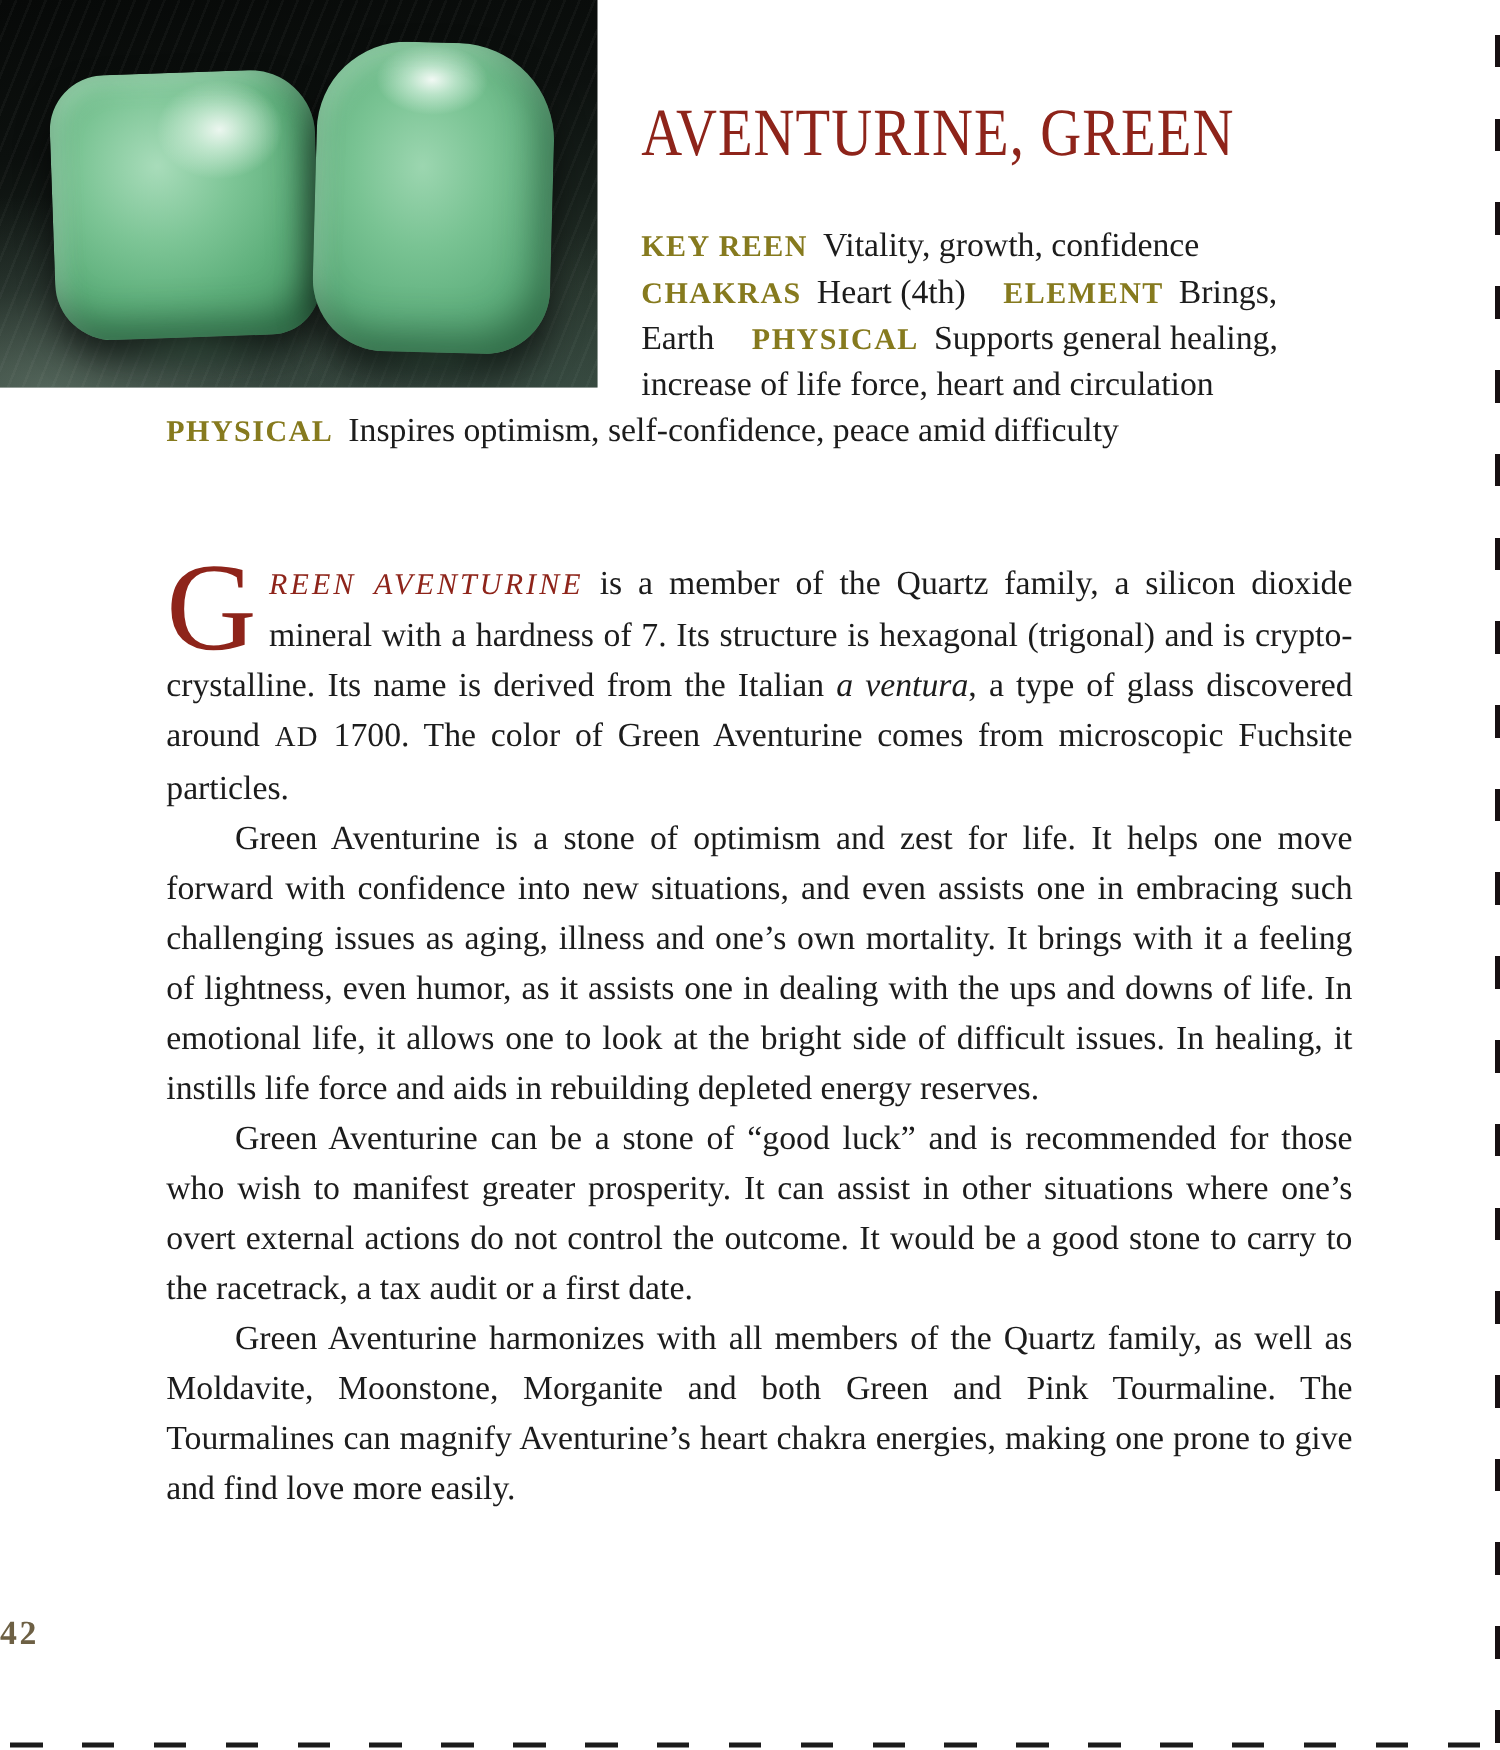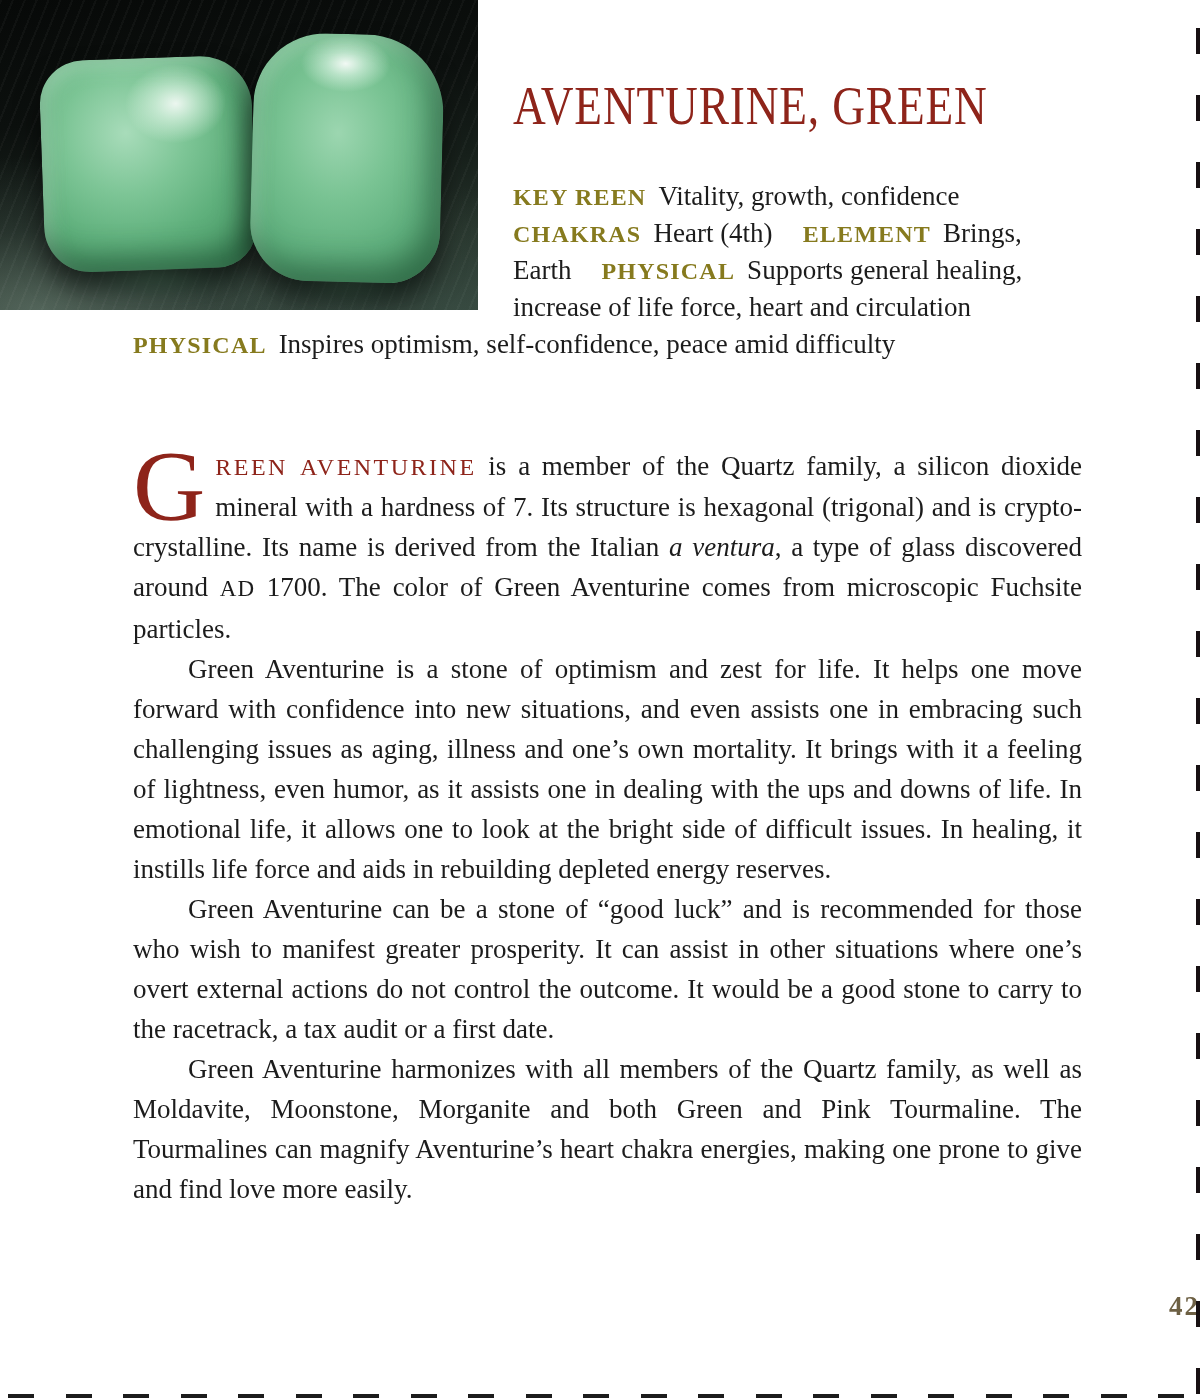--- a/index.html
+++ b/index.html
@@ -77,28 +77,28 @@
     position:absolute; left:133px; top:446px; width:949px;
     font-size:27px; line-height:40px; text-align:justify;
   }
   .body-col p { margin:0; }
   .body-col p.indent { text-indent:55px; }
   .dropcap {
     float:left; color:#8e241a;
     font-size:100px; line-height:76px;
     padding:2px 10px 0 0;
   }
-  .lead-sc { color:#8e241a; font-size:24px; letter-spacing:2.5px; }
+  .lead-sc { color:#8e241a; font-size:24px; letter-spacing:2.5px;font-style:italic; }
   .sc-ad { font-size:23px; letter-spacing:1px; }
   .it { font-style:italic; }
 
   
   .pagenum {
     position:absolute; left:0; top:1291px; width:1200px;
-    text-align:right; font-size:27px; font-weight:700;
+    text-align:left; font-size:27px; font-weight:700;
     color:#6d6044; letter-spacing:2px;
   }
 
   
   .edge-right {
     position:absolute; right:0; top:28px; width:4px; height:1372px;
     background:repeating-linear-gradient(180deg, #171012 0 26px, rgba(0,0,0,0) 26px 67px);
   }
   .edge-bottom {
     position:absolute; left:8px; bottom:2px; height:4px; width:1190px;

